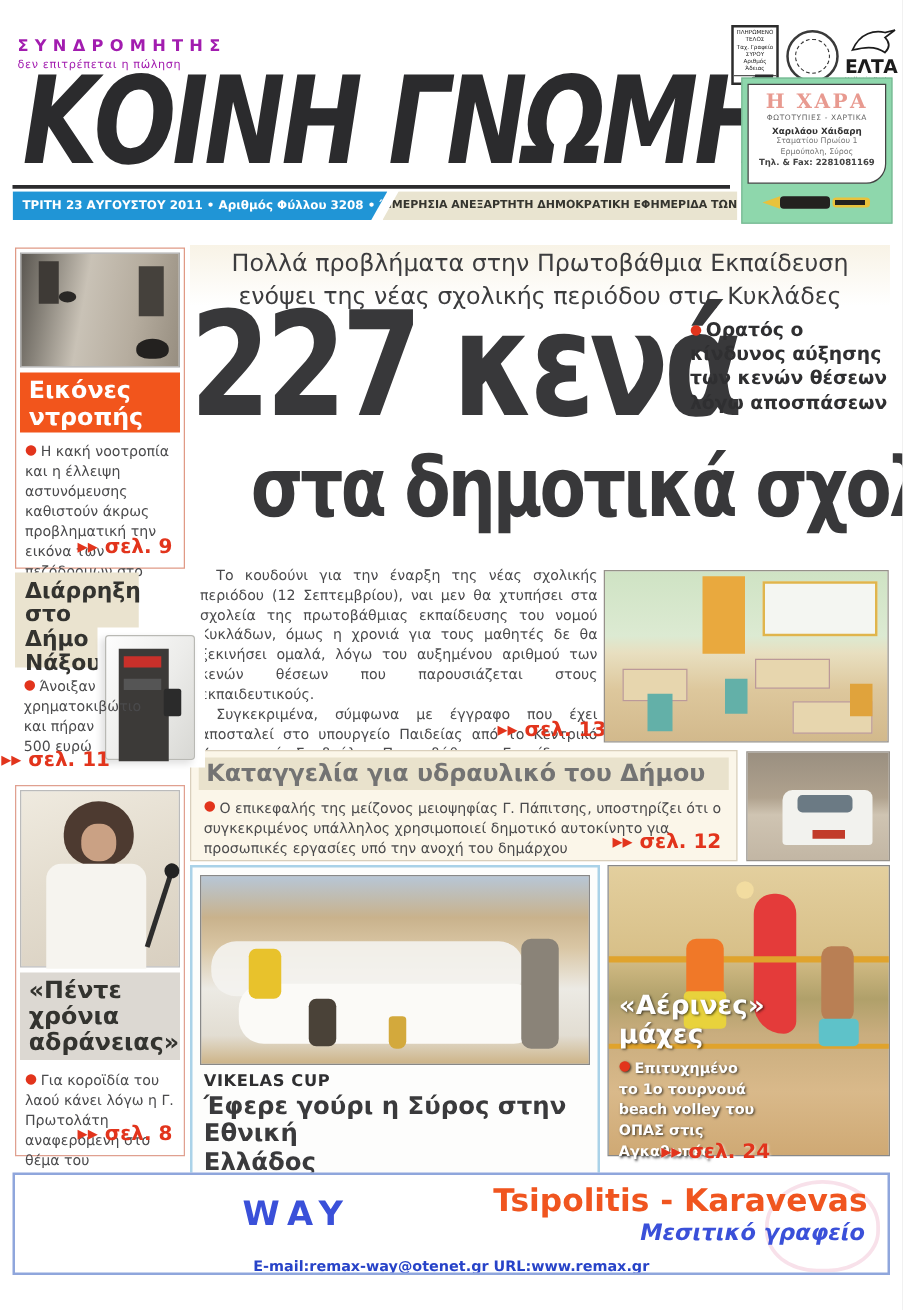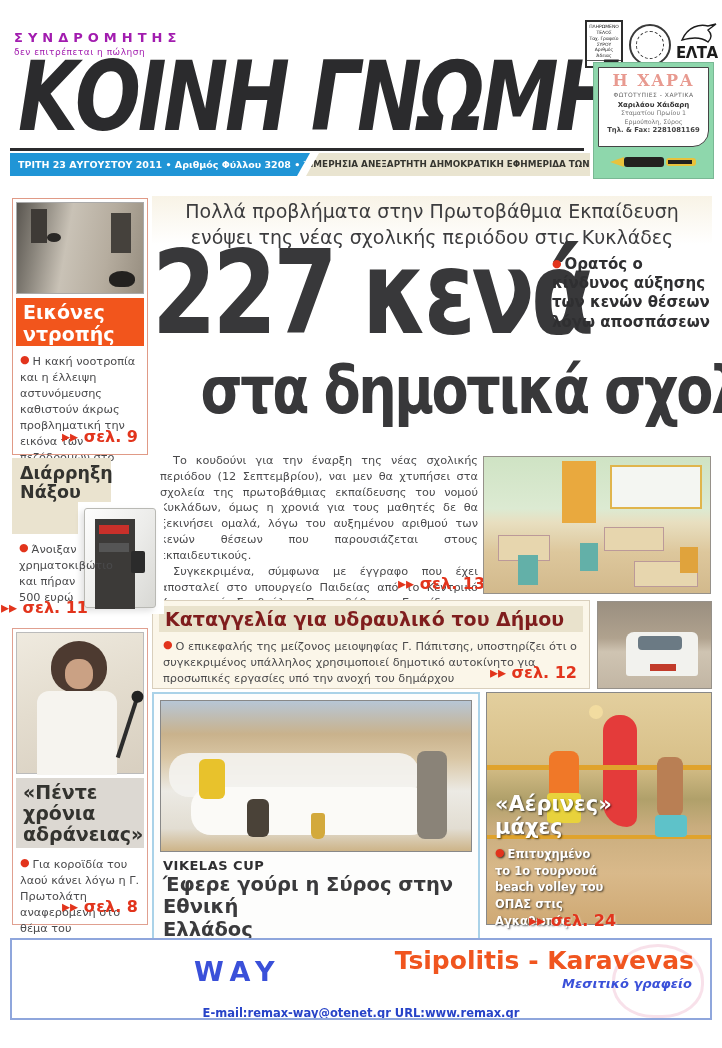--- a/index.html
+++ b/index.html
@@ -77,21 +77,21 @@
   .classroom { left:483px; top:456px; width:228px; height:138px;
     background:linear-gradient(180deg,#cfe3c4 0%,#dcead2 38%,#e8dfc0 48%,#ddc79c 70%,#d2b98c 100%); }
   .classroom .board { position:absolute; right:8px; top:8px; width:92px; height:44px; background:#f4f6f2; border:2px solid #e0b54c; }
   .classroom .door { position:absolute; left:78px; top:4px; width:34px; height:62px; background:#e9a93e; }
   .desk { position:absolute; background:#e7d6ae; border:1px solid #b99; }
   .chair { position:absolute; background:#63b0a8; }
 
   
   .plumber { left:152px; top:600px; width:438px; height:89px; background:#fbf6e9; border:1px solid #d9cfbc; }
   .plumber .bar { position:absolute; left:6px; top:5px; right:6px; height:26px; background:#e9e2cc;
-                  font-size:19px; font-weight:800; color:#7f1d1d; padding-left:6px; line-height:26px; }
+                  font-size:19px; font-weight:800; color:#737373; padding-left:6px; line-height:26px; }
   .plumber .txt { position:absolute; left:10px; top:36px; width:416px; font-size:11.3px; line-height:1.4; color:#4a4a4c; }
   .plumber .ref { position:absolute; right:12px; bottom:6px; }
   .van { left:597px; top:601px; width:115px; height:88px;
          background:linear-gradient(180deg,#9a8f80 0%,#b0a28e 42%,#cfc4b2 58%,#c2b6a4 100%); }
   .van .body { position:absolute; left:28px; top:30px; width:72px; height:44px; background:#f2f2ee; border-radius:8px 6px 3px 3px; }
   .van .glass { position:absolute; left:40px; top:34px; width:44px; height:14px; background:#6b7a84; border-radius:4px; }
   .van .plate { position:absolute; left:52px; top:62px; width:26px; height:7px; background:#c23b2a; }
 
   
   .sb1 { left:12px; top:198px; width:136px; height:257px; border:1px solid #e09a86; background:#fff; }
@@ -164,21 +164,21 @@
   .vol-ref { position:absolute; left:42px; top:218px; text-shadow:1px 1px 2px rgba(255,255,255,.6); }
 
   
   .remax { left:10px; top:938px; width:702px; height:82px; border:2px solid #8fa6dc; background:#fff; overflow:hidden; }
   .remax .balloon { position:absolute; right:6px; top:4px; width:92px; height:74px; border:3px solid #f3c9d8; border-radius:50% 50% 45% 45%; opacity:.55; }
   .remax .brand { position:absolute; left:18px; top:8px; font-size:37px; font-weight:900; font-style:italic; letter-spacing:-2px; }
   .remax .re, .remax .max { color:#ee2d92; }
   .remax .slash { color:#3a50d9; font-size:41px; }
   .remax .way { position:absolute; left:182px; top:16px; font-size:27px; font-weight:900; color:#3a50d9; letter-spacing:7px; }
   .remax .agents { position:absolute; right:16px; top:6px; font-size:25px; font-weight:900; color:#f0551f; }
-  .remax .office { position:absolute; right:18px; top:36px; font-size:13px; font-weight:700; font-style:italic; color:#3a50d9; }
+  .remax .office { position:absolute; right:18px; top:36px; font-size:18px; font-weight:700; font-style:italic; color:#3a50d9; }
   .remax .info { position:absolute; left:0; top:52px; width:100%; text-align:center; font-size:12px; font-weight:700; color:#2743c8; }
   .remax .mail { position:absolute; left:0; top:66px; width:100%; text-align:center; font-size:11.5px; font-weight:700; color:#2743c8; }
 </style>
 </head>
 <body>
 
 <div class="page">
 
   <div class="abs subscriber">
     <div class="big">ΣΥΝΔΡΟΜΗΤΗΣ</div>
@@ -286,20 +286,21 @@
     </div>
     <div class="sb-ref pageref" style="bottom:8px;">
       <span>▸▸</span>
       <span>σελ. 9</span>
     </div>
   </div>
 
   <div class="abs sb2">
     <div class="beige">
       <div>Διάρρηξη</div>
+      <div>στο Δήμο</div>
       <div>Νάξου</div>
     </div>
     <div class="safe">
       <div class="cab">
         <div class="door"></div>
         <div class="slot" style="top:16px;"></div>
         <div class="slot" style="top:34px;background:#555;"></div>
         <div class="pad"></div>
       </div>
     </div>

